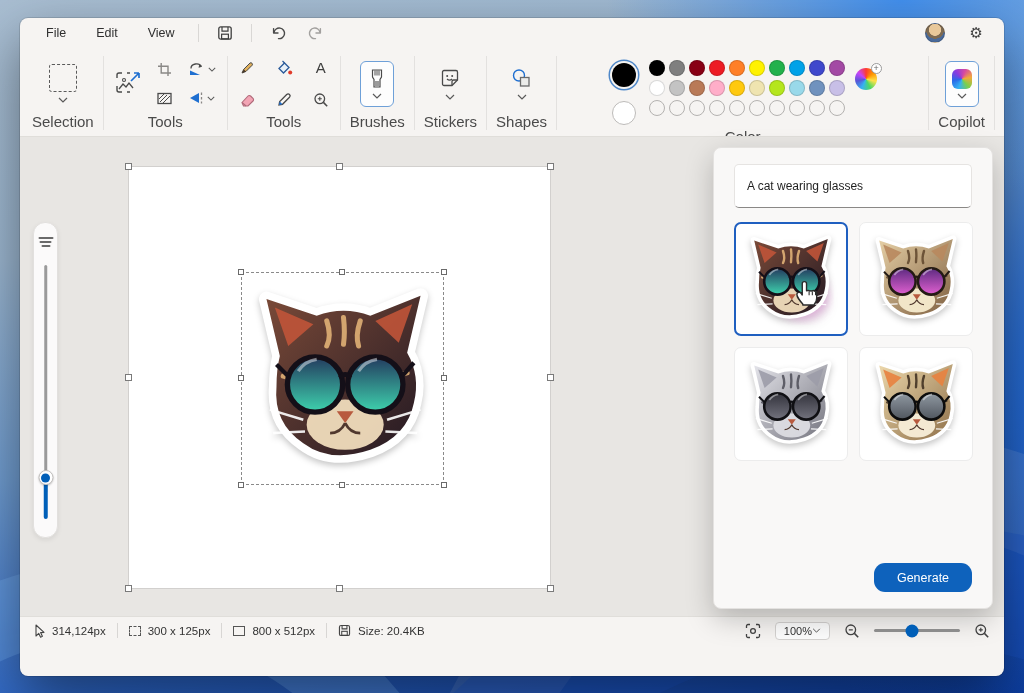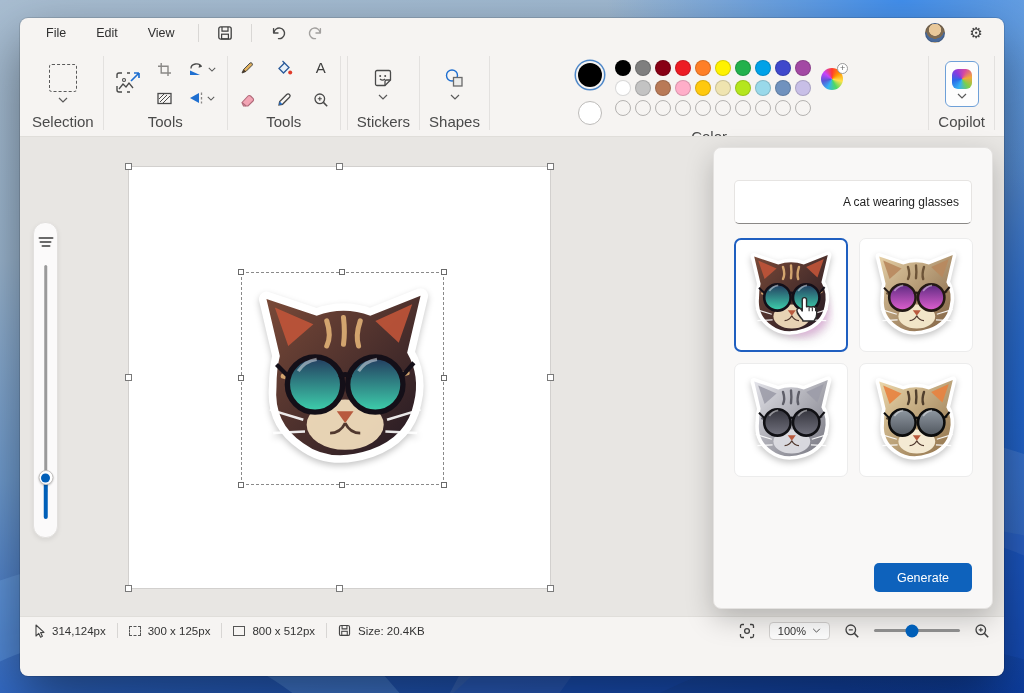--- a/index.html
+++ b/index.html
@@ -126,39 +126,39 @@
 
   
   .panel { position:absolute; left:693px; top:10px; width:280px; height:462px; background:#f9f8f7;
     border:1px solid #e4e2e0; border-radius:8px; box-shadow:0 10px 28px rgba(0,0,0,.22);
     padding:16px 20px; }
   .panel-head { display:flex; align-items:center; }
   .panel-title { font-size:15.5px; font-weight:700; color:#1f1f1f; letter-spacing:.1px; }
   .panel-head .grow { flex:1; }
   .p-icon-btn { border:none; background:transparent; padding:4px; border-radius:4px;
     display:flex; align-items:center; }
-  .prompt { margin-top:16px; width:100%; height:44px; background:#fff; border:1px solid #e6e4e2;
+  .prompt { width:100%; height:44px; background:#fff; border:1px solid #e6e4e2;
     border-bottom:1px solid #8a8886; border-radius:5px; padding:0 12px; font-size:12px;
-    color:#1f1f1f; font-family:inherit;text-align:right; }
+    color:#1f1f1f; font-family:inherit; }
   .thumbs { margin-top:14px; display:grid; grid-template-columns:114px 114px; gap:11px; }
   .thumb { position:relative; width:114px; height:114px; background:#fff; border:1px solid #ececec;
     border-radius:7px; padding:8px; }
   .thumb.selected { border:2px solid #1f5fc0; padding:7px; }
   .hand-cursor { position:absolute; left:50%; top:46%; width:30px; z-index:3; }
   .generate { position:absolute; right:20px; bottom:16px; width:98px; height:29px;
-    background:#0E62BC; color:#fff; border:none; border-radius:5px; font-size:12.5px;
+    background:#0E62BC; color:#fff; border:none; border-radius:11px; font-size:12.5px;
     font-family:inherit; }
 
   
   .statusbar { height:28px; display:flex; align-items:center; padding:0 12px 0 14px; gap:11px;
     border-top:1px solid #e0deda; background:#f6f4f2; font-size:11.5px; color:#333; }
   .sb-item { display:flex; align-items:center; gap:7px; }
   .sb-sep { width:1px; height:15px; background:#d8d6d4; }
   .sb-right { margin-left:auto; display:flex; align-items:center; gap:12px; }
-  .zoom-select { display:flex; align-items:center; gap:6px; border:1px solid #d4d2d0;
+  .zoom-select { display:flex; align-items:center; border:1px solid #d4d2d0;
     background:#fdfdfd; border-radius:4px; padding:2px 8px; font-size:11px; color:#333; }
   .z-track { position:relative; width:86px; height:3px; background:#8c8c8c; border-radius:2px; }
   .z-handle { position:absolute; left:44%; top:50%; transform:translate(-50%,-50%);
     width:13px; height:13px; border-radius:50%; background:#005FB8; }
 
   .sb-dashed-rect { width:12px; height:10px; border:1px dashed #555; }
   .sb-solid-rect { width:12px; height:10px; border:1.3px solid #555; }
 </style>
 </head>
 <body>
@@ -309,20 +309,35 @@
               <path d="M6.8,4.8 v4 M4.8,6.8 h4" stroke="#4a4a4a" stroke-width="1.1"></path>
             </svg>
           </button>
         </div>
           </div>
         <span class="tlabel">Tools</span>
       </div>
 
       <div class="tdiv"></div>
 
+      <div class="tgroup">
+        <div class="body">
+          <button class="boxed" style="font-family:inherit">
+            <svg width="14" height="20" viewBox="0 0 14 20">
+              <path d="M2.5,1 h9 v7 l-1.5,2.5 v7.5 h-6 v-7.5 L2.5,8 Z" fill="none" stroke="#4a4a4a" stroke-width="1.2"></path>
+              <path d="M5,1.5 v5 M7,1.5 v5 M9,1.5 v5" stroke="#4a4a4a" stroke-width="1"></path>
+              <path d="M5,12 h4 v5.5 h-4 Z" fill="#9a9a9a"></path>
+            </svg>
+            <svg class="chev" width="10" height="6" viewBox="0 0 10 6">
+                <path d="M1,1 L5,5 L9,1" fill="none" stroke="#5a5a5a" stroke-width="1.2"></path>
+              </svg>
+          </button>
+        </div>
+        <span class="tlabel">Brushes</span>
+      </div>
 
       <div class="tdiv"></div>
 
       <div class="tgroup">
         <div class="body">
           <button class="icon-btn plain-tall">
             <svg width="20" height="20" viewBox="0 0 20 20">
               <path d="M4,2.5 h12 a1.5,1.5 0 0 1 1.5,1.5 v8 l-5.5,5.5 h-8 A1.5,1.5 0 0 1 2.5,16 V4 A1.5,1.5 0 0 1 4,2.5 Z" fill="none" stroke="#4a4a4a" stroke-width="1.3"></path>
               <path d="M17.5,12 h-4 a1.5,1.5 0 0 0 -1.5,1.5 v4" fill="none" stroke="#4a4a4a" stroke-width="1.3"></path>
               <circle cx="7.2" cy="8" r="1" fill="#4a4a4a"></circle>

